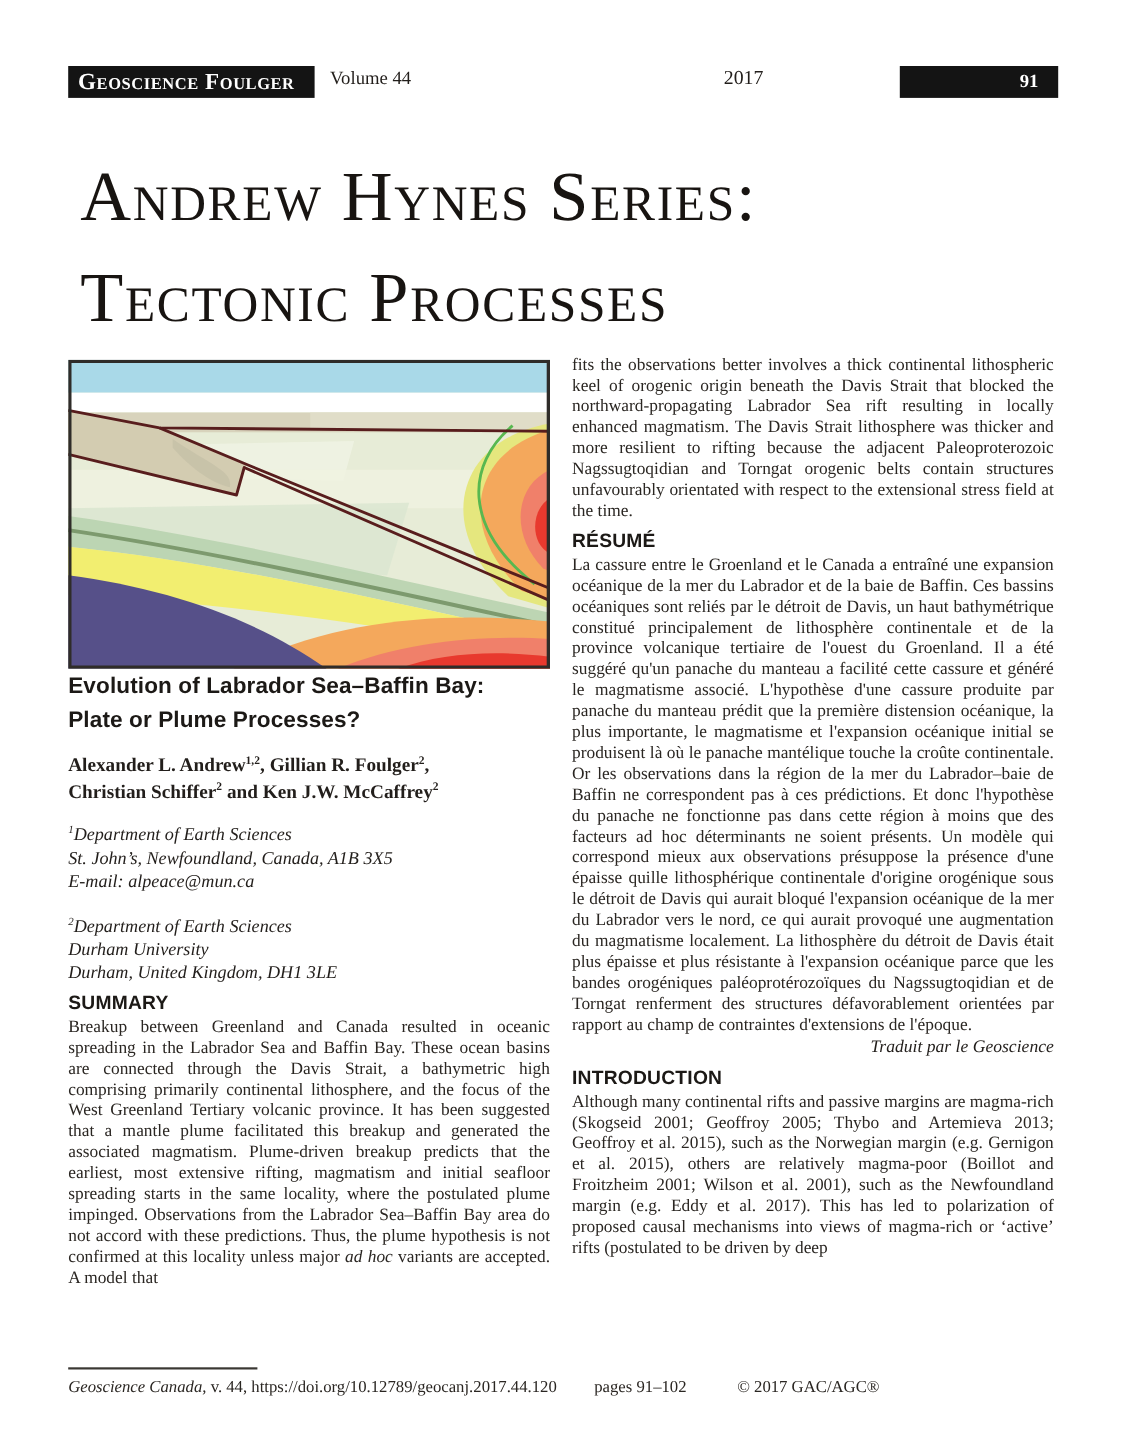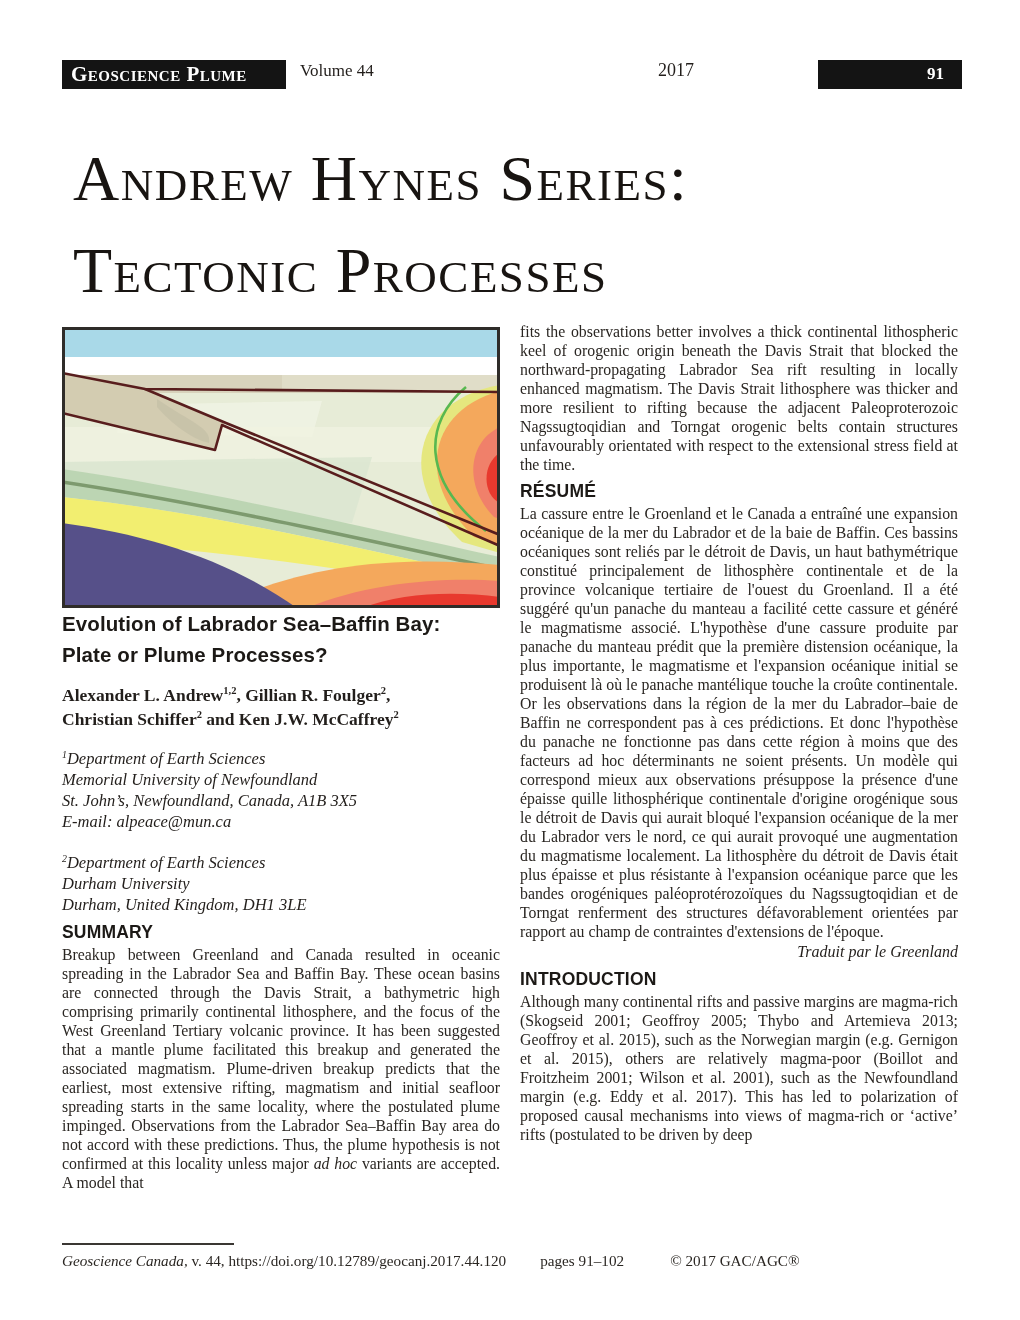--- a/index.html
+++ b/index.html
@@ -54,21 +54,21 @@
   .footer-line { position:absolute; left:62px; top:1252px; width:896px; font-size:15.2px; color:#2a2622; white-space:nowrap; }
   .footer-line .it { font-style:italic; }
   .footer-line .gap1 { margin-left:34px; }
   .footer-line .gap2 { margin-left:46px; }
 </style>
 </head>
 <body>
 
 <div class="page">
 
-  <div class="journal-box">Geoscience Plume</div>
+  <div class="journal-box">Geoscience Foulger</div>
   <div class="volume">Volume 44</div>
   <div class="year">2017</div>
   <div class="pageno-box">91</div>
 
   <div class="main-title">
     <div>Andrew Hynes Series:</div>
     <div>Tectonic Processes</div>
   </div>
 
   <div class="col-left">
@@ -114,41 +114,40 @@
       <div>Plate or Plume Processes?</div>
     </div>
 
     <div class="authors">
       <div><span>Alexander L. Andrew</span><sup>1,2</sup><span>, Gillian R. Foulger</span><sup>2</sup><span>,</span></div>
       <div><span>Christian Schiffer</span><sup>2</sup><span> and Ken J.W. McCaffrey</span><sup>2</sup></div>
     </div>
 
     <div class="affil">
       <div><sup>1</sup><span>Department of Earth Sciences</span></div>
-      <div>Memorial University of Newfoundland</div>
       <div>St. John’s, Newfoundland, Canada, A1B 3X5</div>
       <div>E-mail: alpeace@mun.ca</div>
     </div>
 
     <div class="affil second">
       <div><sup>2</sup><span>Department of Earth Sciences</span></div>
       <div>Durham University</div>
       <div>Durham, United Kingdom, DH1 3LE</div>
     </div>
 
     <div class="sec-head">SUMMARY</div>
     <div class="body-par"><span>Breakup between Greenland and Canada resulted in oceanic spreading in the Labrador Sea and Baffin Bay. These ocean basins are connected through the Davis Strait, a bathymetric high comprising primarily continental lithosphere, and the focus of the West Greenland Tertiary volcanic province. It has been suggested that a mantle plume facilitated this breakup and generated the associated magmatism. Plume-driven breakup predicts that the earliest, most extensive rifting, magmatism and initial seafloor spreading starts in the same locality, where the postulated plume impinged. Observations from the Labrador Sea–Baffin Bay area do not accord with these predictions. Thus, the plume hypothesis is not confirmed at this locality unless major </span><span class="it">ad hoc</span><span> variants are accepted. A model that</span></div>
   </div>
 
   <div class="col-right">
     <div class="body-par" style="margin-top:0">fits the observations better involves a thick continental lithospheric keel of orogenic origin beneath the Davis Strait that blocked the northward-propagating Labrador Sea rift resulting in locally enhanced magmatism. The Davis Strait lithosphere was thicker and more resilient to rifting because the adjacent Paleoproterozoic Nagssugtoqidian and Torngat orogenic belts contain structures unfavourably orientated with respect to the extensional stress field at the time.</div>
 
     <div class="sec-head">RÉSUMÉ</div>
     <div class="body-par">La cassure entre le Groenland et le Canada a entraîné une expansion océanique de la mer du Labrador et de la baie de Baffin. Ces bassins océaniques sont reliés par le détroit de Davis, un haut bathymétrique constitué principalement de lithosphère continentale et de la province volcanique tertiaire de l'ouest du Groenland. Il a été suggéré qu'un panache du manteau a facilité cette cassure et généré le magmatisme associé. L'hypothèse d'une cassure produite par panache du manteau prédit que la première distension océanique, la plus importante, le magmatisme et l'expansion océanique initial se produisent là où le panache mantélique touche la croûte continentale. Or les observations dans la région de la mer du Labrador–baie de Baffin ne correspondent pas à ces prédictions. Et donc l'hypothèse du panache ne fonctionne pas dans cette région à moins que des facteurs ad hoc déterminants ne soient présents. Un modèle qui correspond mieux aux observations présuppose la présence d'une épaisse quille lithosphérique continentale d'origine orogénique sous le détroit de Davis qui aurait bloqué l'expansion océanique de la mer du Labrador vers le nord, ce qui aurait provoqué une augmentation du magmatisme localement. La lithosphère du détroit de Davis était plus épaisse et plus résistante à l'expansion océanique parce que les bandes orogéniques paléoprotérozoïques du Nagssugtoqidian et de Torngat renferment des structures défavorablement orientées par rapport au champ de contraintes d'extensions de l'époque.</div>
-    <div class="translator">Traduit par le Greenland</div>
+    <div class="translator">Traduit par le Geoscience</div>
 
     <div class="sec-head">INTRODUCTION</div>
     <div class="body-par">Although many continental rifts and passive margins are magma-rich (Skogseid 2001; Geoffroy 2005; Thybo and Artemieva 2013; Geoffroy et al. 2015), such as the Norwegian margin (e.g. Gernigon et al. 2015), others are relatively magma-poor (Boillot and Froitzheim 2001; Wilson et al. 2001), such as the Newfoundland margin (e.g. Eddy et al. 2017). This has led to polarization of proposed causal mechanisms into views of magma-rich or ‘active’ rifts (postulated to be driven by deep</div>
   </div>
 
   <div class="footnote-rule"></div>
   <div class="footer-line"><span class="it">Geoscience Canada,</span><span> v. 44, https://doi.org/10.12789/geocanj.2017.44.120</span><span class="gap1">pages 91–102</span><span class="gap2">© 2017 GAC/AGC®</span></div>
 
 </div>
 

